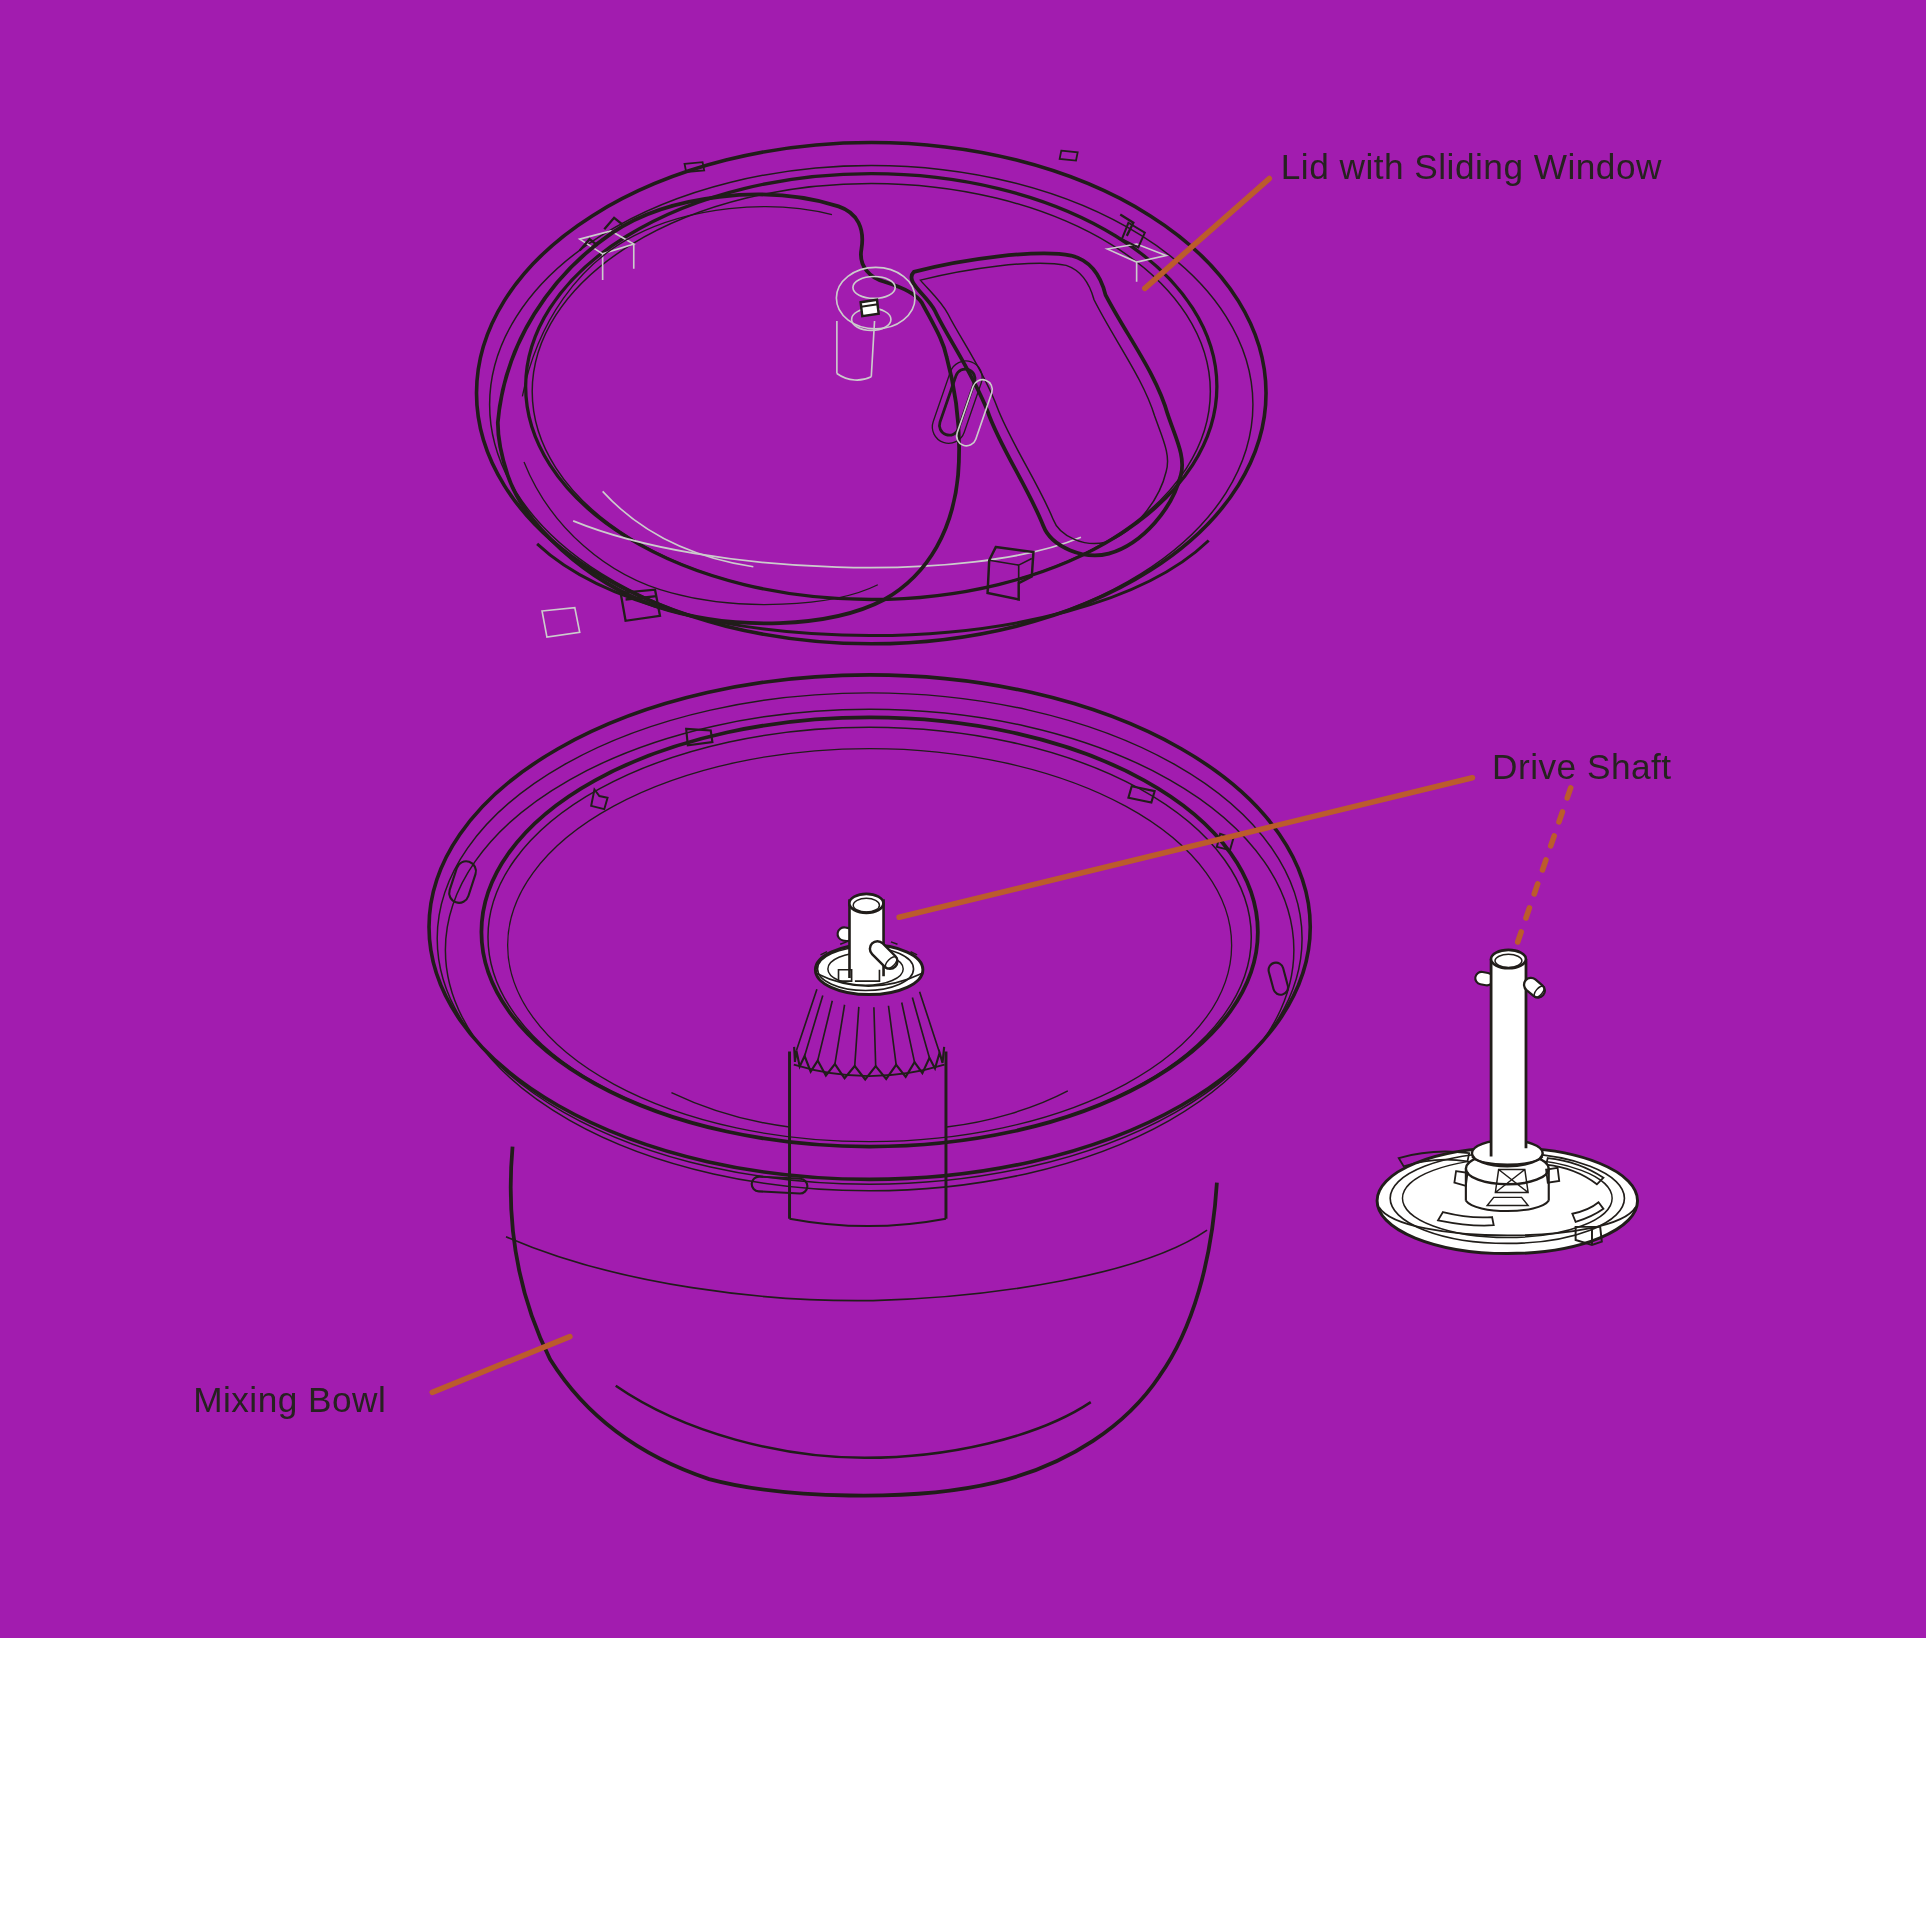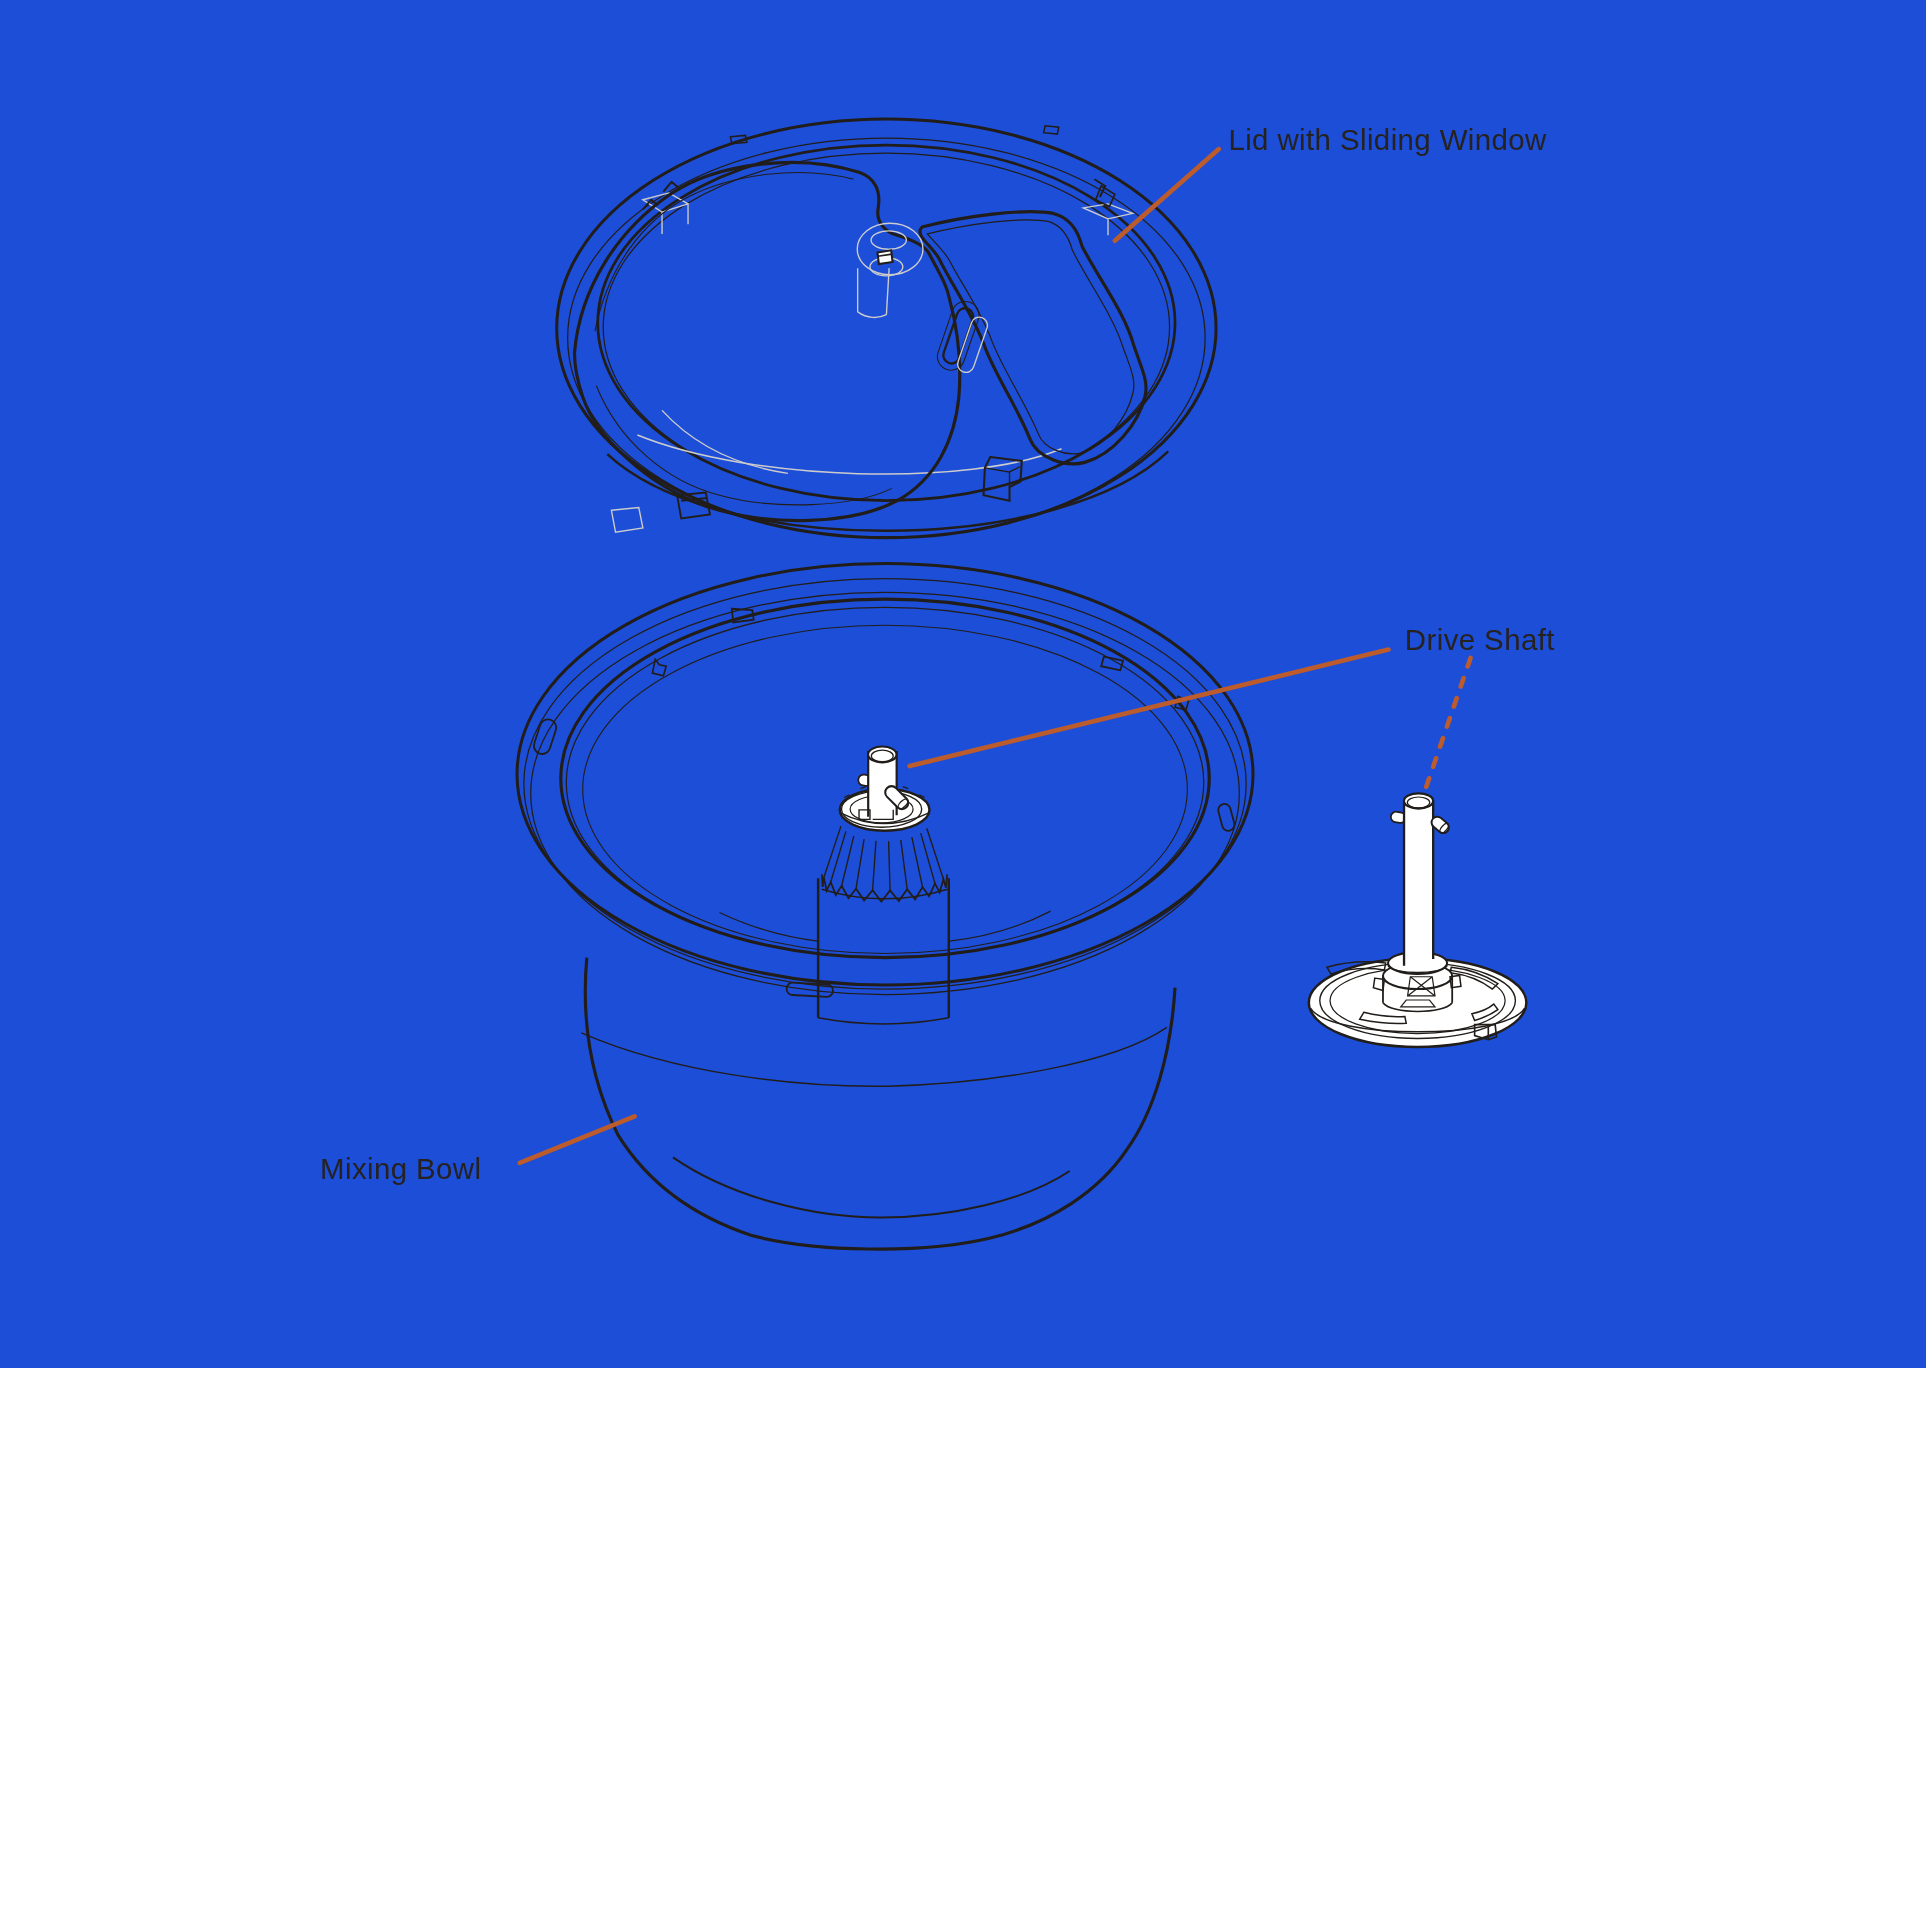--- a/index.html
+++ b/index.html
@@ -1,16 +1,16 @@
 <!DOCTYPE html>
 <html style="font-size:8.2px"><head>
 <meta charset="utf-8">
 <style>
   html,body{margin:0;padding:0;background:#ffffff;}
-  .stage{position:relative;width:1926px;height:1368px;background:#1d4ed8;overflow:hidden;
+  .stage{position:relative;width:1926px;height:1638px;background:#a21caf;overflow:hidden;
          font-family:"Liberation Sans", sans-serif;}
   .stage svg{position:absolute;inset:0;width:100%;height:100%;display:block;}
   text.callout{font-family:"Liberation Sans", sans-serif;font-size:21.5px;font-weight:500;
                letter-spacing:.3px;fill:#262220;}
   .k{fill:none;stroke:#211d1a;}
   .g{fill:none;stroke:#cccccc;}
   .o{fill:none;stroke:#bc5b2c;stroke-linecap:round;}
   .wf{fill:#ffffff;stroke:#211d1a;}
 </style>
 </head>

